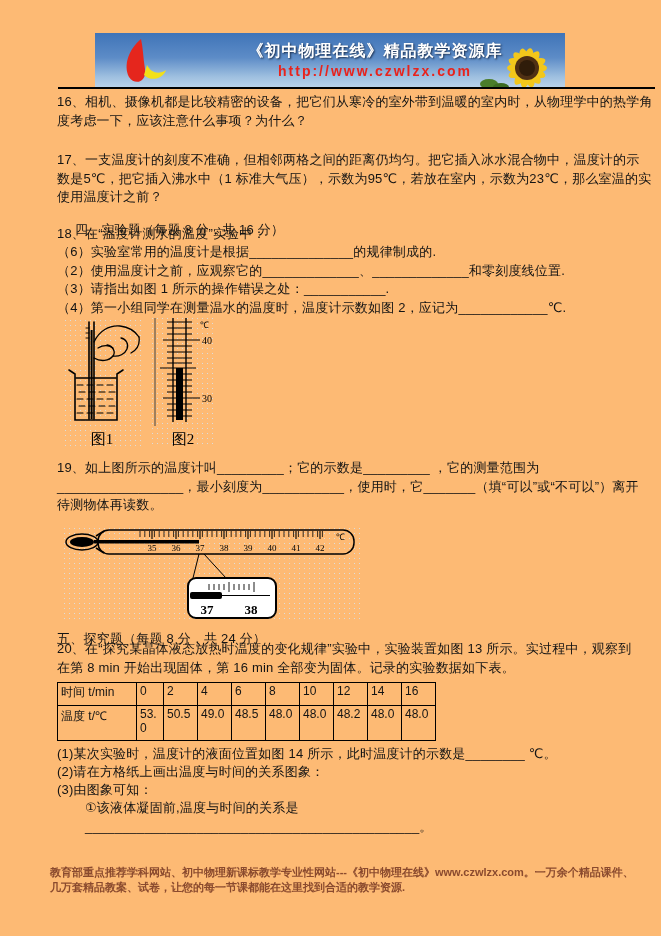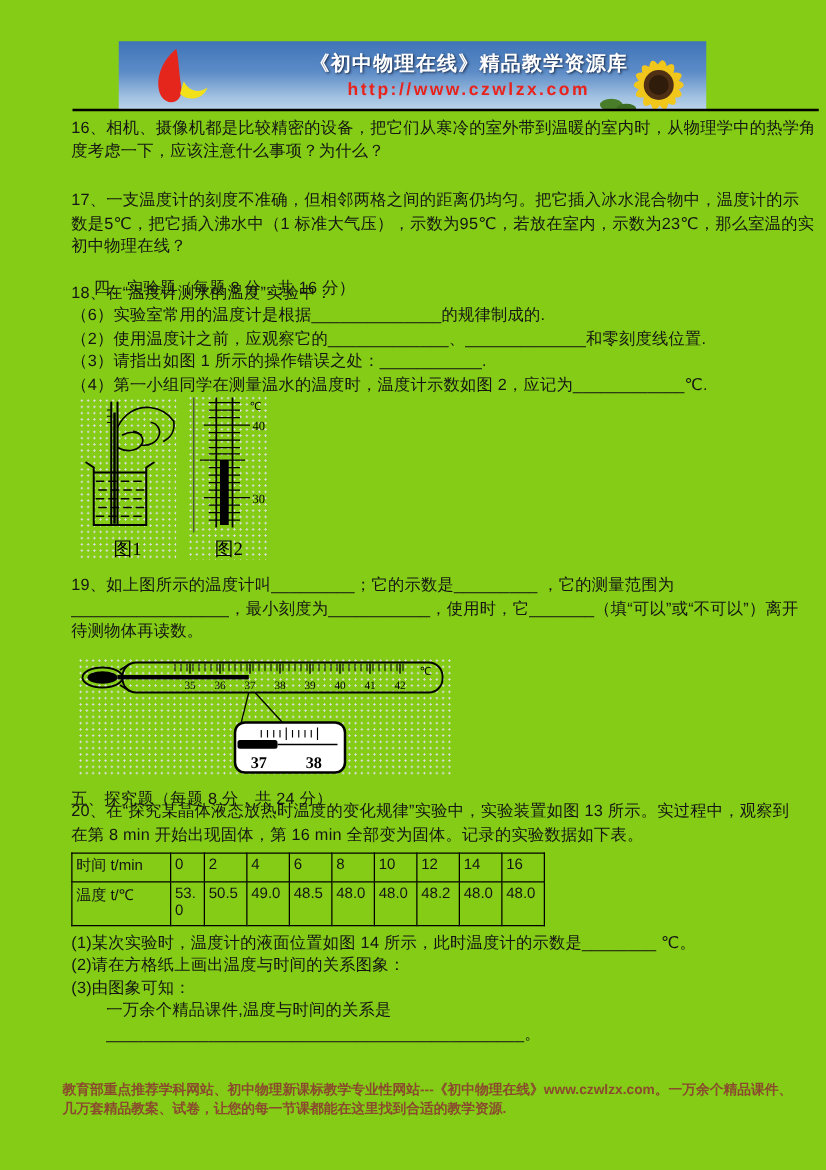--- a/index.html
+++ b/index.html
@@ -1,17 +1,17 @@
 <!DOCTYPE html>
 <html><head>
 <meta charset="utf-8">
 <style>
   html,body { margin:0; padding:0; background:#ffffff; }
   .page {
-    position:relative; width:661px; height:936px; background:#84cc16;
+    position:relative; width:661px; height:936px; background:#fdba74;
     font-family:"Liberation Sans","DejaVu Sans",sans-serif; color:#141414;
     overflow:hidden;
   }
   
   .banner {
     position:absolute; left:95px; top:33px; width:470px; height:55px;
     background:linear-gradient(to bottom,#3f74b8 0%,#5d8cc7 45%,#9fc0e0 80%,#bcd4ea 100%);
     overflow:hidden;
   }
   .banner-title {
@@ -95,21 +95,21 @@
   <div class="divider"></div>
 
   <div class="tb" style="top:93px">
     <div class="ln">16、相机、摄像机都是比较精密的设备，把它们从寒冷的室外带到温暖的室内时，从物理学中的热学角</div>
     <div class="ln">度考虑一下，应该注意什么事项？为什么？</div>
   </div>
 
   <div class="tb" style="top:151px">
     <div class="ln">17、一支温度计的刻度不准确，但相邻两格之间的距离仍均匀。把它插入冰水混合物中，温度计的示</div>
     <div class="ln">数是5℃，把它插入沸水中（1 标准大气压），示数为95℃，若放在室内，示数为23℃，那么室温的实</div>
-    <div class="ln">初中物理在线？</div>
+    <div class="ln">使用温度计之前？</div>
   </div>
 
   <div class="tb indent1" style="top:221px">四、实验题（每题 8 分，共 16 分）</div>
   <div class="tb" style="top:225px">18、在“温度计测水的温度”实验中：</div>
   <div class="tb" style="top:243px">
     <div class="ln">（6）实验室常用的温度计是根据______________的规律制成的.</div>
     <div class="ln">（2）使用温度计之前，应观察它的_____________、_____________和零刻度线位置.</div>
     <div class="ln">（3）请指出如图 1 所示的操作错误之处：___________.</div>
     <div class="ln">（4）第一小组同学在测量温水的温度时，温度计示数如图 2，应记为____________℃.</div>
   </div>
@@ -325,20 +325,20 @@
       <td class="v">48.2</td>
       <td class="v">48.0</td>
       <td class="v">48.0</td>
     </tr>
   </tbody>
     </table>
 
   <div class="tb" style="top:745px">(1)某次实验时，温度计的液面位置如图 14 所示，此时温度计的示数是________ ℃。</div>
   <div class="tb" style="top:763px">(2)请在方格纸上画出温度与时间的关系图象：</div>
   <div class="tb" style="top:781px">(3)由图象可知：</div>
-  <div class="tb indent2" style="top:799px">一万余个精品课件,温度与时间的关系是_____________________________________________。</div>
+  <div class="tb indent2" style="top:799px">①该液体凝固前,温度与时间的关系是_____________________________________________。</div>
 
   <div class="footer">
     <div>教育部重点推荐学科网站、初中物理新课标教学专业性网站---《初中物理在线》www.czwlzx.com。一万余个精品课件、</div>
     <div>几万套精品教案、试卷，让您的每一节课都能在这里找到合适的教学资源.</div>
   </div>
 
 </div>
 
 </body></html>

